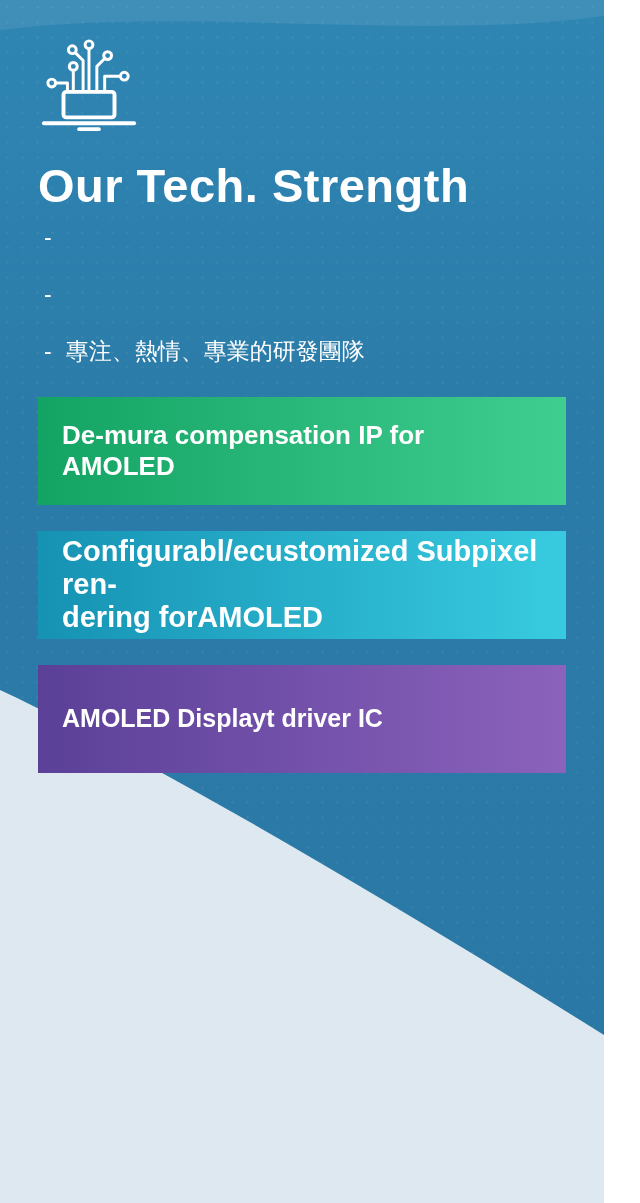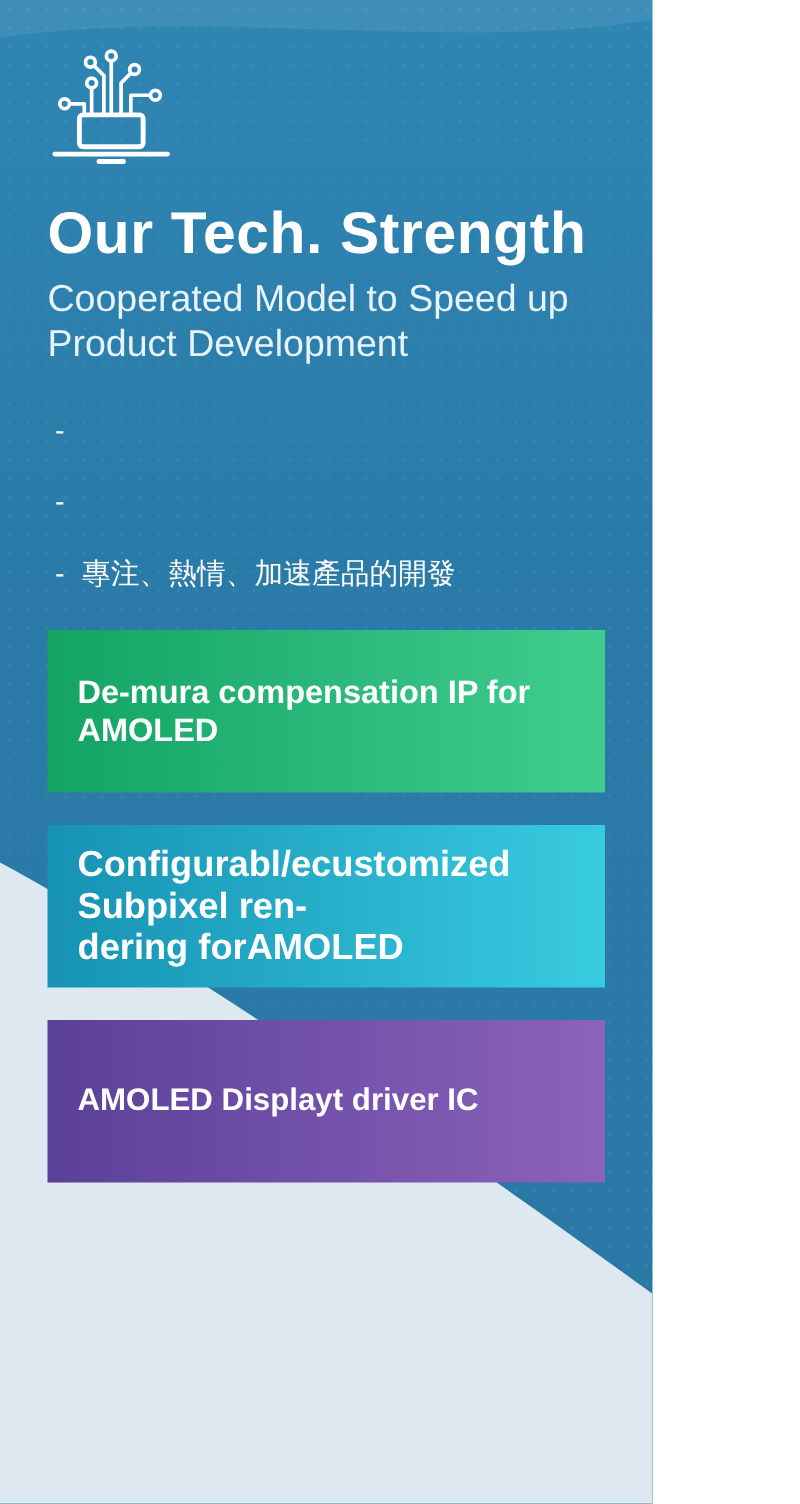--- a/index.html
+++ b/index.html
@@ -1,20 +1,20 @@
 <!DOCTYPE html>
 <html><head>
 <meta charset="utf-8">
 <style>
   html,body{margin:0;padding:0;}
   body{width:640px;font-family:"Liberation Sans","DejaVu Sans",sans-serif;}
 
   .page{
     position:relative;
-    width:522px;
+    width:604px;
     height:1203px;
     overflow:hidden;
     background:linear-gradient(180deg,#2F86B3 0%,#2B7BA8 35%,#2A77A4 100%);
   }
   .bg-dots{
     position:absolute;inset:0;
     background-image:radial-gradient(rgba(255,255,255,0.05) 1.3px, transparent 1.5px);
     background-size:15px 15px;
     pointer-events:none;
   }
@@ -56,21 +56,21 @@
   .banners{
     margin:30px -0px 0 0;
     display:flex;
     flex-direction:column;
     gap:26px;
   }
   .banner{
     height:102px;
     display:flex;
     align-items:center;
-    padding:14px 24px;
+    padding:3px 24px;
     color:#FFFFFF;
     font-weight:700;
     background:#888; 
   }
   .banner .label{white-space:pre-line;}
   .banner:nth-child(1){font-size:26px;}
   .banner:nth-child(2){font-size:29px;}
   .banner:nth-child(3){font-size:25px;line-height:1.5;}
   .banner:nth-child(4){font-size:24px;}
   .banner:nth-child(5){font-size:24px;justify-content:flex-end;}
@@ -110,32 +110,31 @@
         <circle cx="71" cy="19" r="4" stroke-width="3"></circle>
         <path d="M68 56 V40 H83" stroke-width="3"></path>
         <circle cx="88" cy="40" r="4" stroke-width="3"></circle>
         <path d="M30 56 V47 H19" stroke-width="3"></path>
         <circle cx="14" cy="47" r="4" stroke-width="3"></circle>
       </svg>
     </div>
 
     <h1 class="title">Our Tech. Strength</h1>
 
-    <h2 class="subtitle">Cooperated Model to Speed up Product Development</h2>
 
     <ul class="bullets">
       <li>
         <span class="bullet-dash">-</span>
       </li>
       <li>
         <span class="bullet-dash">-</span>
       </li>
       <li>
         <span class="bullet-dash">-</span>
-        <span class="bullet-text">專注、熱情、加速產品的開發</span>
+        <span class="bullet-text">專注、熱情、專業的研發團隊</span>
       </li>
     </ul>
 
     <div class="banners">
       <div class="banner" style="background: linear-gradient(90deg, rgb(19, 163, 99) 0%, rgb(64, 206, 144) 100%);">
         <span class="label">De-mura compensation IP for AMOLED</span>
       </div>
       <div class="banner" style="background: linear-gradient(90deg, rgb(22, 146, 179) 0%, rgb(56, 203, 224) 100%);">
         <span class="label">Configurabl/ecustomized Subpixel ren-
 dering forAMOLED</span>

